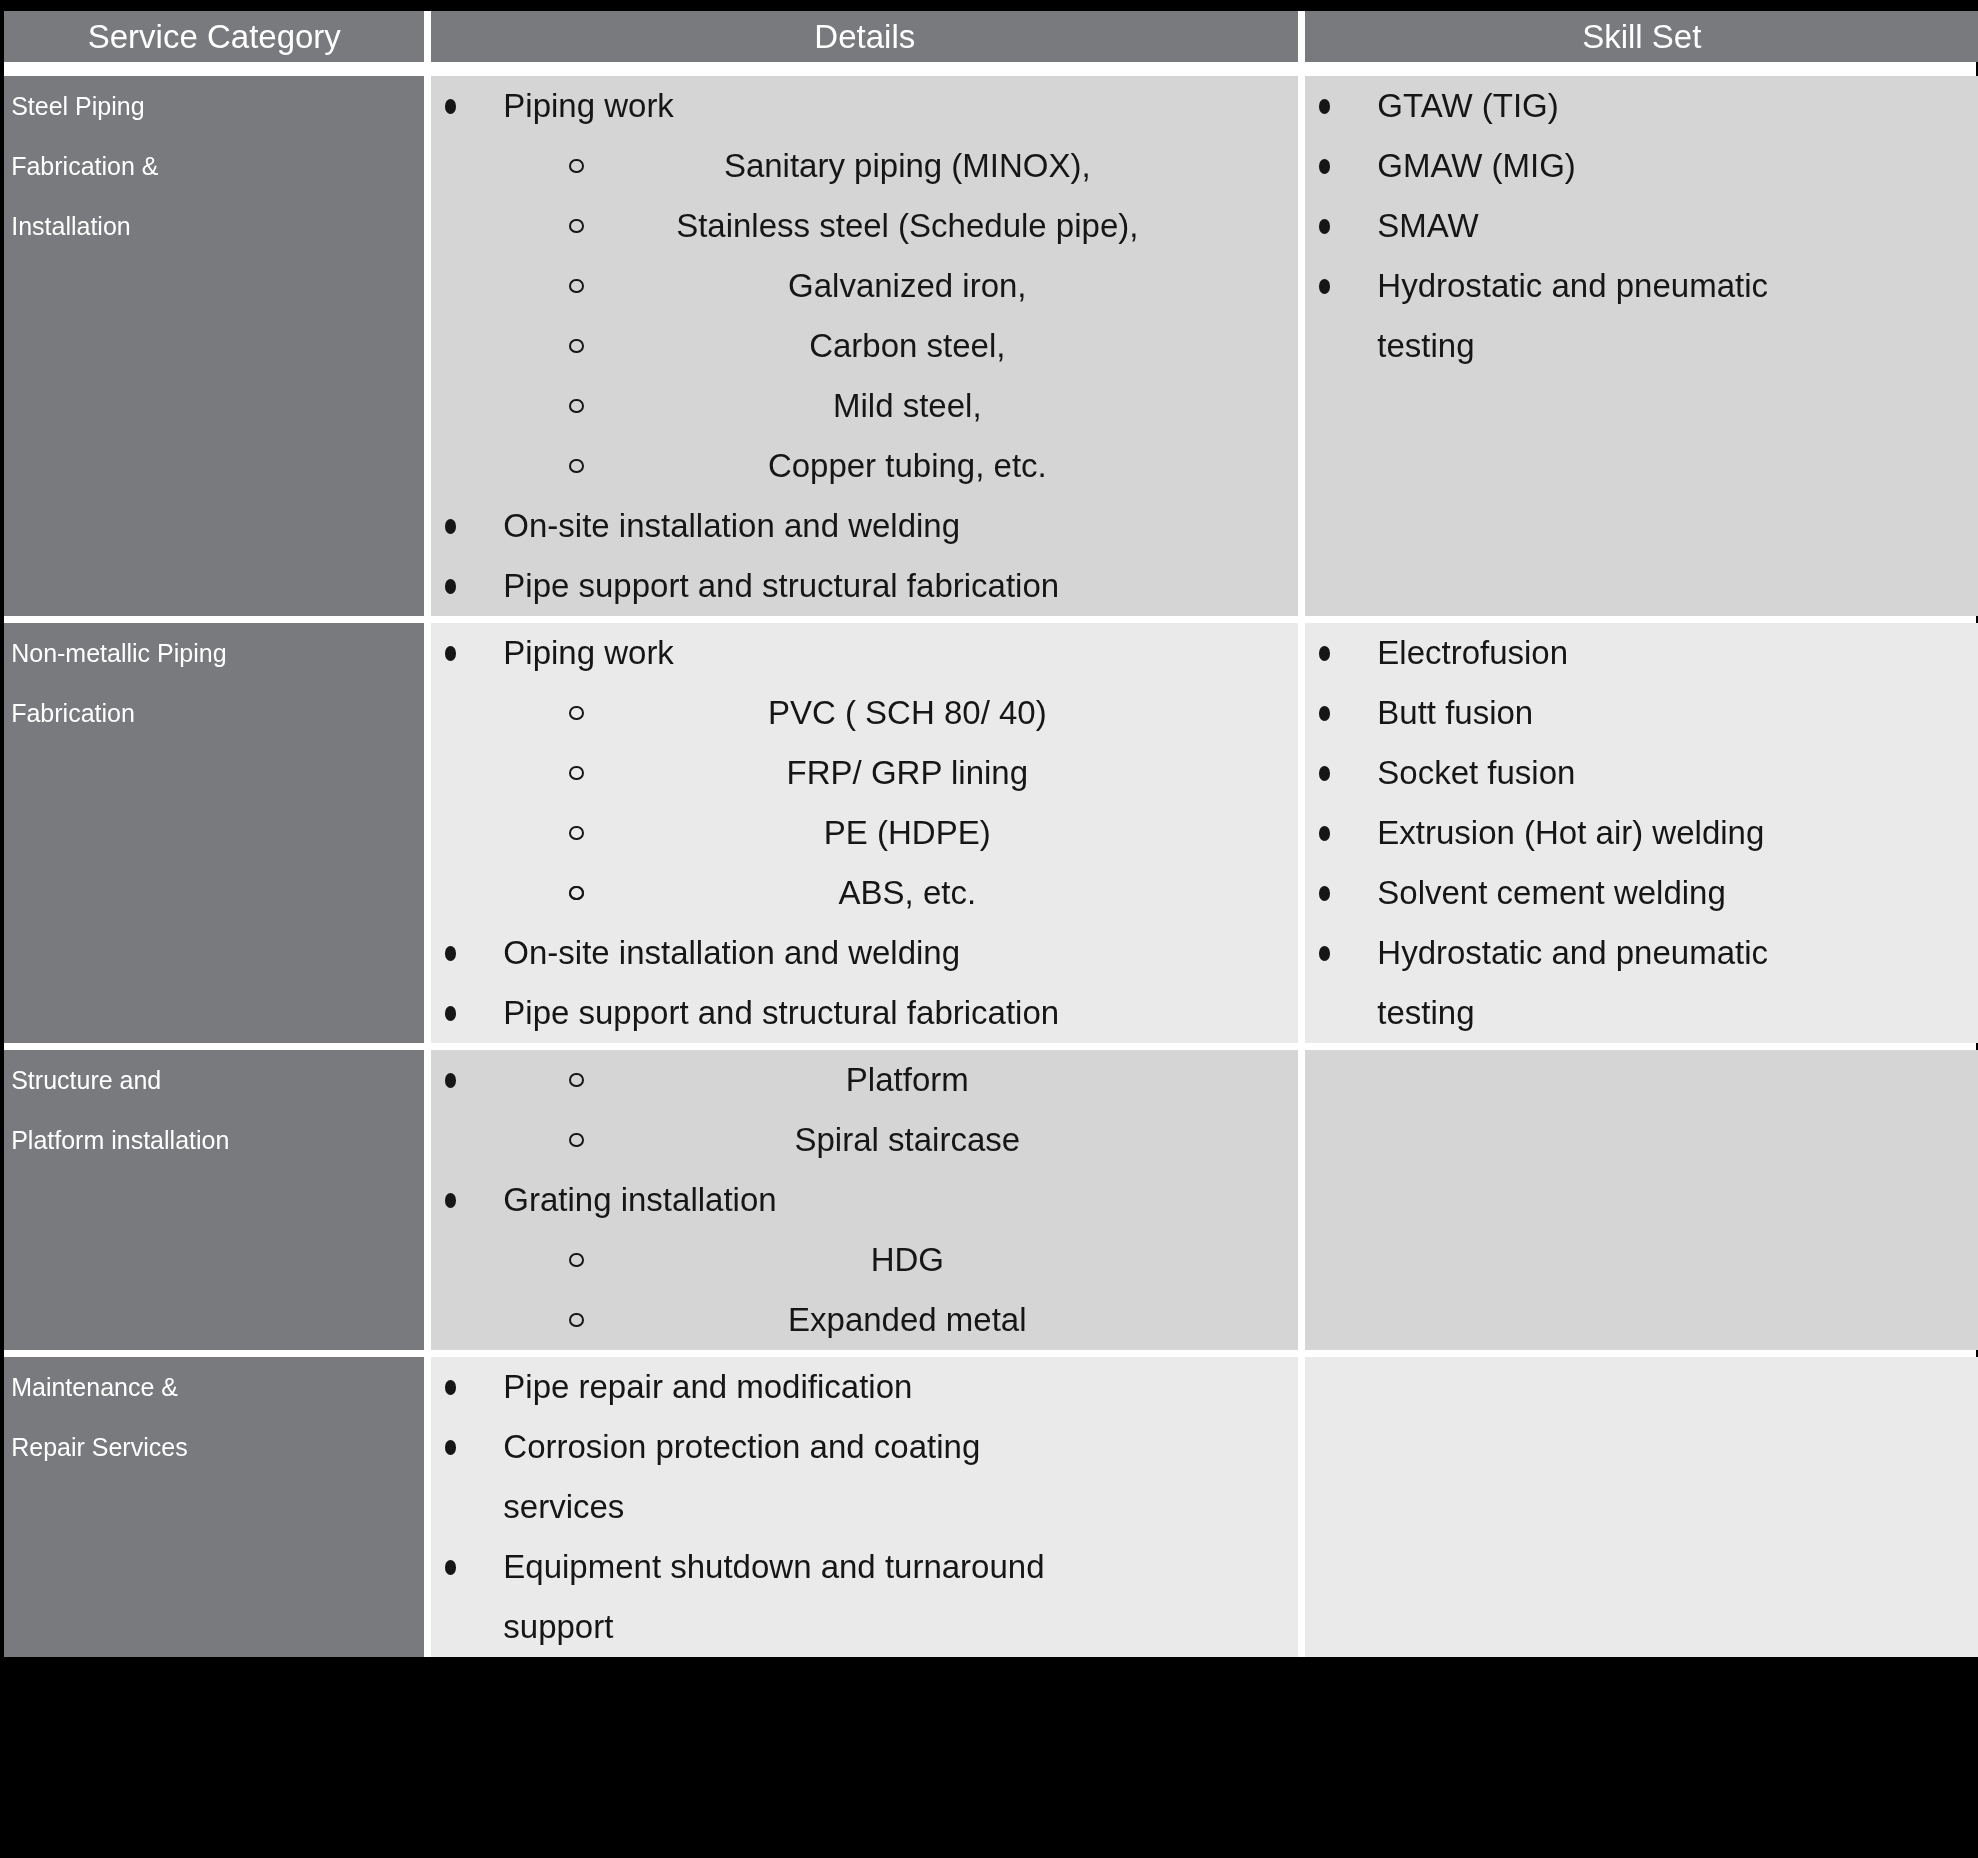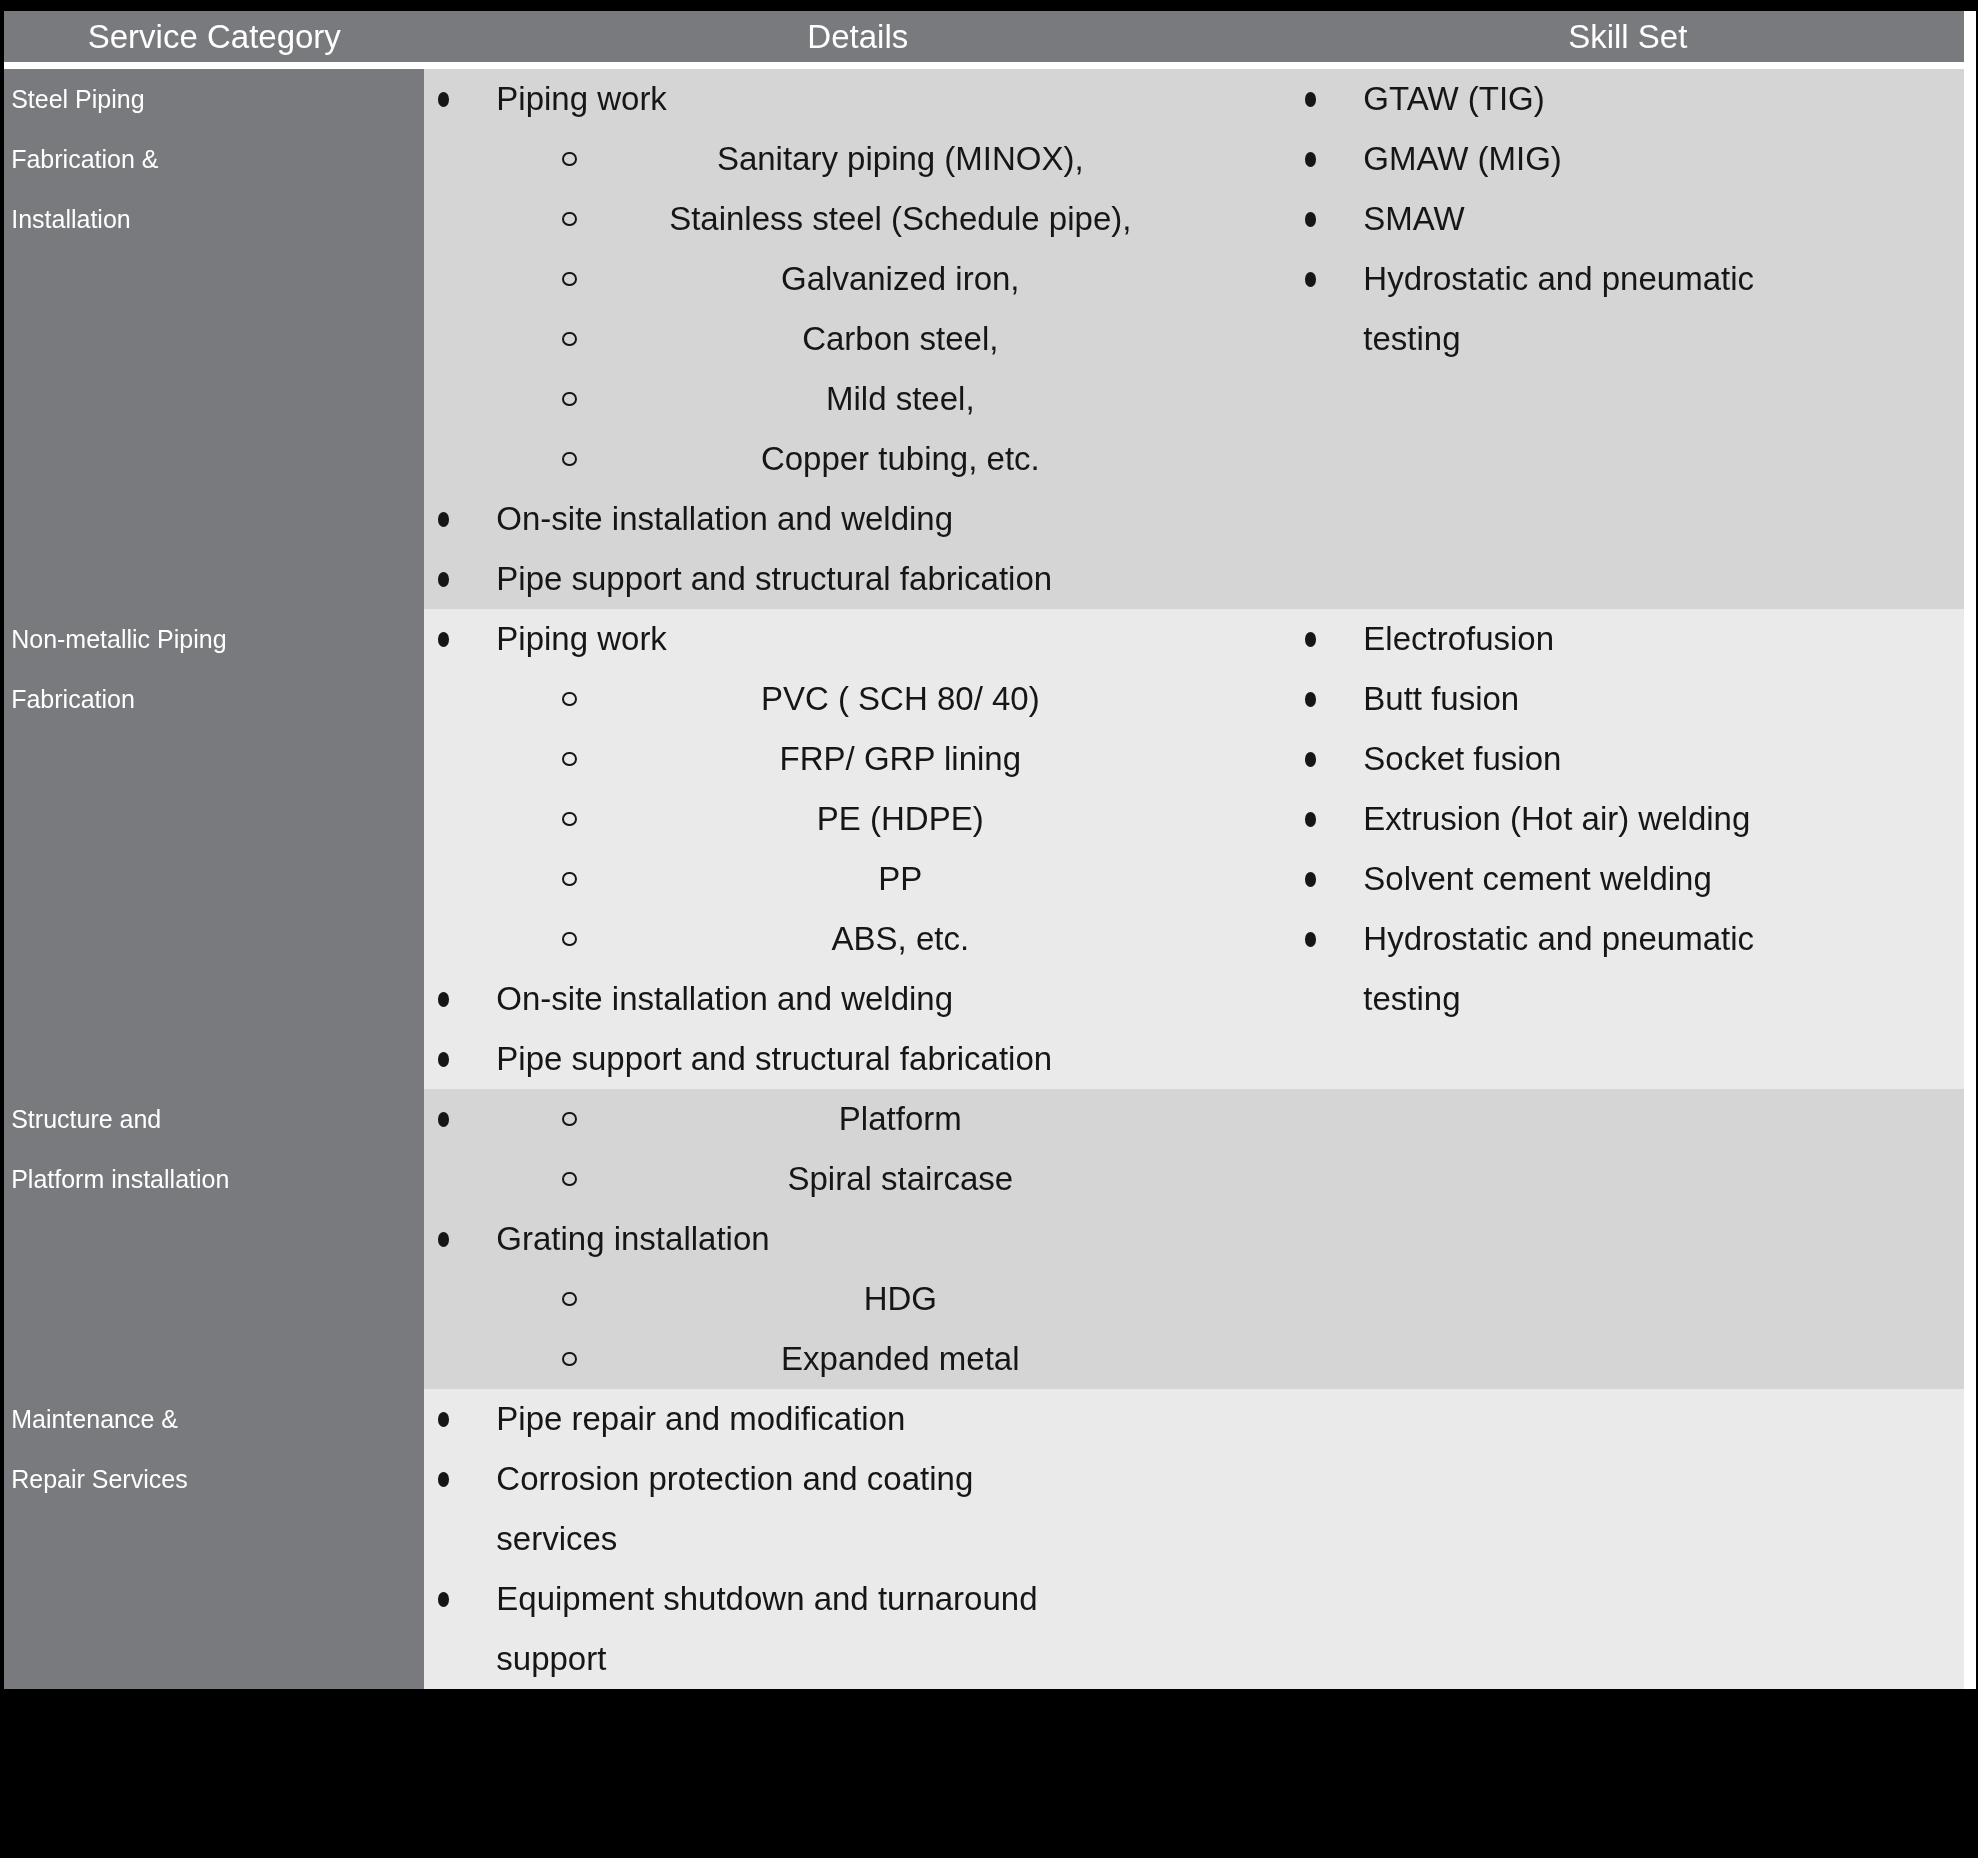--- a/index.html
+++ b/index.html
@@ -9,21 +9,21 @@
     --divider:#ffffff; --body-text:#161616;
   }
   html,body{margin:0;padding:0;}
   body{
     width:1979px;height:1858px;background:var(--frame);
     font-family:"Liberation Sans",sans-serif;overflow:hidden;
   }
   .tbl{
     display:grid;
     grid-template-columns:420px 867px 673px;
-    gap:0;
+    gap:7px;
     background:var(--divider);
     width:1969px;
     margin-left:4.3px;
     margin-top:11.2px;
     border-right:3.4px solid var(--divider);
   }
   .hcell{
     height:51px;margin-bottom:6.9px;
     background:var(--header-bg);color:var(--header-text);
     font-size:33px;
@@ -135,21 +135,20 @@
       <div class="li l2">
         <span class="b2"></span>
         <span class="txt">FRP/ GRP lining</span>
       </div>
       <div class="li l2">
         <span class="b2"></span>
         <span class="txt">PE (HDPE)</span>
       </div>
       <div class="li l2">
         <span class="b2"></span>
-        <span class="txt">PP</span>
       </div>
       <div class="li l2">
         <span class="b2"></span>
         <span class="txt">ABS, etc.</span>
       </div>
       <div class="li l1">
         <span class="b1"></span>
         <span class="txt">On-site installation and welding</span>
       </div>
       <div class="li l1">

